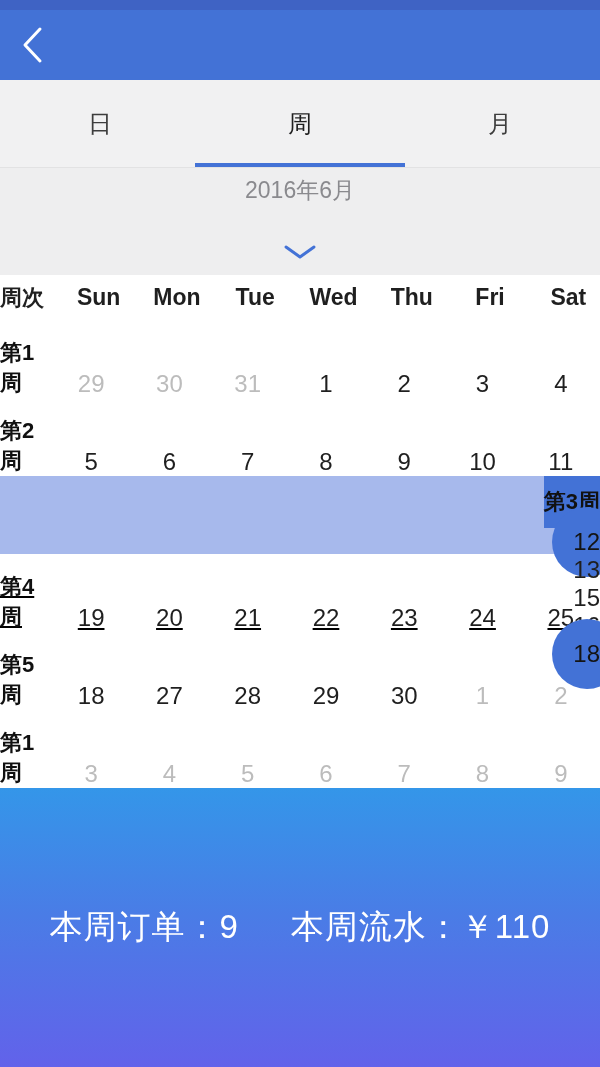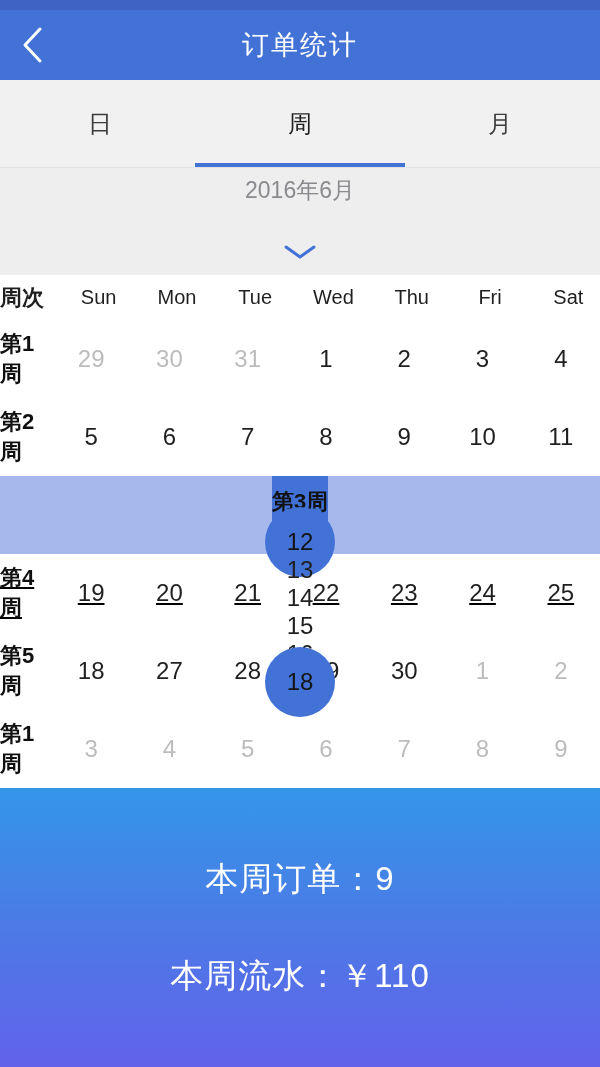--- a/index.html
+++ b/index.html
@@ -59,34 +59,34 @@
     justify-content:center;
     cursor:pointer;
     gap:32px;
   }
   .month-label { font-size:23px; color:#8a8a8e; line-height:1; margin-bottom:10px; }
   .chev-down { display:block; }
 
   
   .calendar { flex:0 0 auto; background:#ffffff; }
   .cal-row {
-    display:flex; width:600px; align-items:center;
+    display:flex; width:600px; align-items:flex-end;
   }
   .cal-row.head { height:45px; align-items:center;gap:15px; }
   .cal-row.week { height:78px; }
   .cal-row.week + .cal-row.week { }
   .cell {
     flex:1 1 0; display:flex; align-items:center; justify-content:center;
     font-size:24px; color:#1f1f1f; position:relative;
   }
   .cell.wk {
     flex:0 0 52px; font-size:22px; font-weight:bold; color:#101010;
     justify-content:flex-start; padding-left:0px;
   }
-  .cal-row.head .cell { font-weight:normal; font-size:20px; color:#1f1f1f; }
+  .cal-row.head .cell { font-weight:bold; font-size:23px; color:#1f1f1f; }
   .cal-row.head .cell.wk { font-weight:bold; font-size:22px; }
   .cell.muted { color:#bcbcbc; }
 
   
   .cal-row.selected { background:transparent; }
   .cal-row.selected .band {
     position:absolute; left:0; right:0; top:0; bottom:0;
     background:#a7b9ec;
   }
   .cal-row.selected .cell { z-index:2; }
@@ -99,21 +99,21 @@
     width:70px; height:70px; border-radius:50%;
     background:#4372d6; z-index:-1;
   }
   .cal-row.selected .cell.endcap { color:#141414; }
   .cal-row.selected .cell span { position:relative; z-index:3; }
 
   
   .footer {
     flex:1 1 auto;
     background:linear-gradient(180deg,#3496e9 0%, #4a7ce6 46%, #6262ea 100%);
-    display:flex; flex-direction:column;
+    display:flex; flex-direction:row;
     align-items:center; justify-content:center;
     gap:52px;
     color:#ffffff;
   }
   .footer-line { font-size:33px; letter-spacing:1px; }
 </style>
 </head>
 <body>
 
 <div id="app">
@@ -121,21 +121,20 @@
   <div class="statusbar"></div>
 
   <div class="header">
     <div class="back-btn">
       <span>
         <svg width="22" height="38" viewBox="0 0 22 38" fill="none">
           <path d="M19 3 L4 19 L19 35" stroke="#ffffff" stroke-width="3" stroke-linecap="round" stroke-linejoin="round"></path>
         </svg>
       </span>
     </div>
-    <div class="header-title">订单统计</div>
   </div>
 
   <div class="tabs">
     <div class="tab">
       <span class="tab-label">日</span>
     </div>
     <div class="tab active">
       <span class="tab-label">周</span>
     </div>
     <div class="tab">
@@ -217,23 +216,20 @@
         <div class="cal-row week selected" style="position: relative; flex-direction: column;">
           <div class="band"></div>
           <div class="cell wk">第3周</div>
           <div class="cell endcap">
             <span>12</span>
           </div>
           <div class="cell">
             <span>13</span>
           </div>
           <div class="cell">
-            <span>14</span>
-          </div>
-          <div class="cell">
             <span>15</span>
           </div>
           <div class="cell">
             <span>16</span>
           </div>
           <div class="cell endcap">
             <span>18</span>
           </div>
         </div>
         <div class="cal-row week" style="position: relative; text-decoration: underline;">

